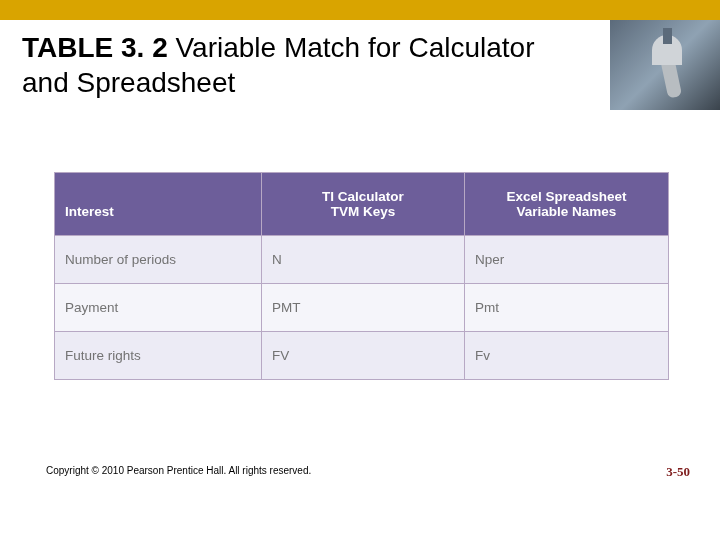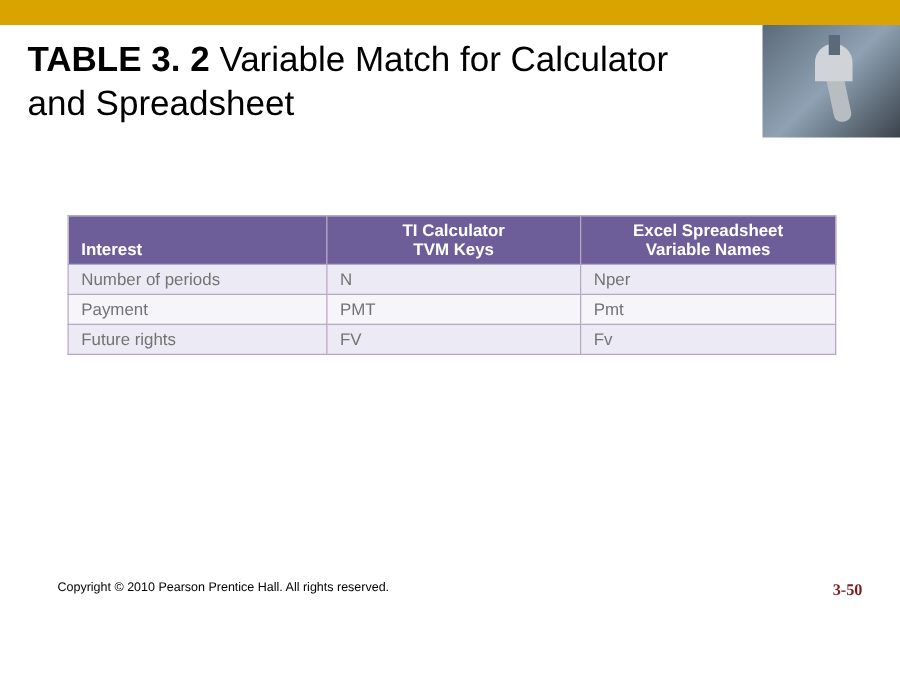--- a/index.html
+++ b/index.html
@@ -82,21 +82,21 @@
   .table {
     position: absolute;
     top: 172px;
     left: 54px;
     width: 615px;
     border-collapse: collapse;
     font-size: 13.5px;
   }
   .table th, .table td {
     border: 1px solid #b7a8c4;
-    padding: 4px 10px;
+    padding: 16px 10px;
     text-align: left;
   }
   .table th {
     background: #6d5e9a;
     color: #fff;
     font-weight: bold;
     font-family: Arial, sans-serif;
     vertical-align: bottom;
   }
   .table th.center {

